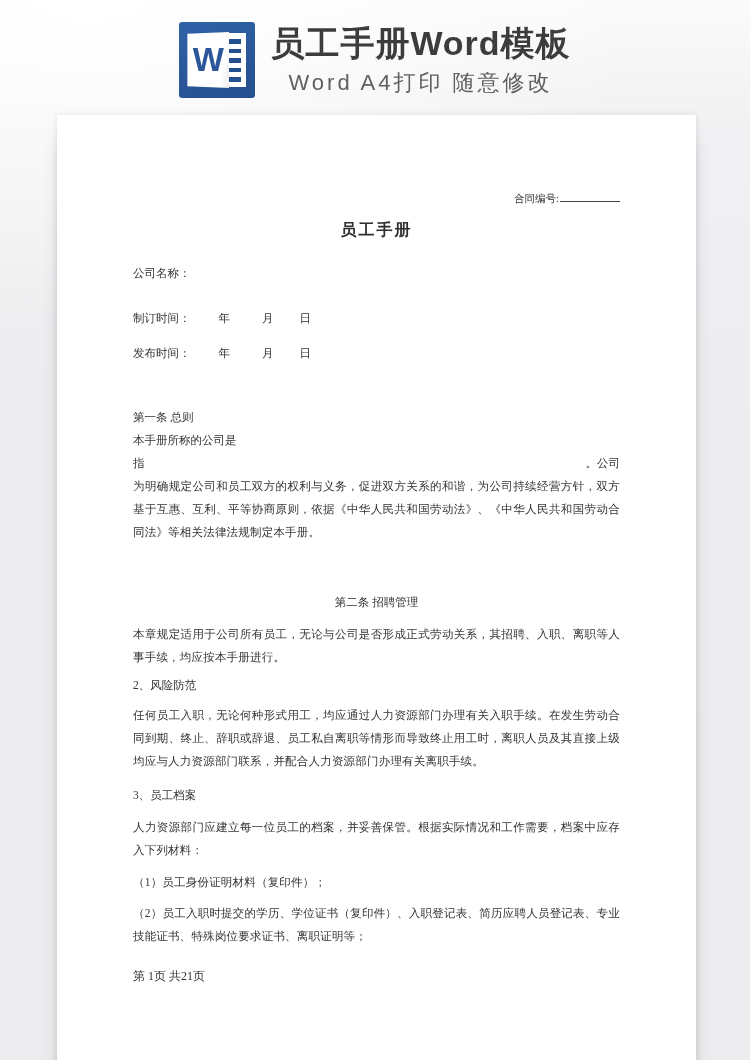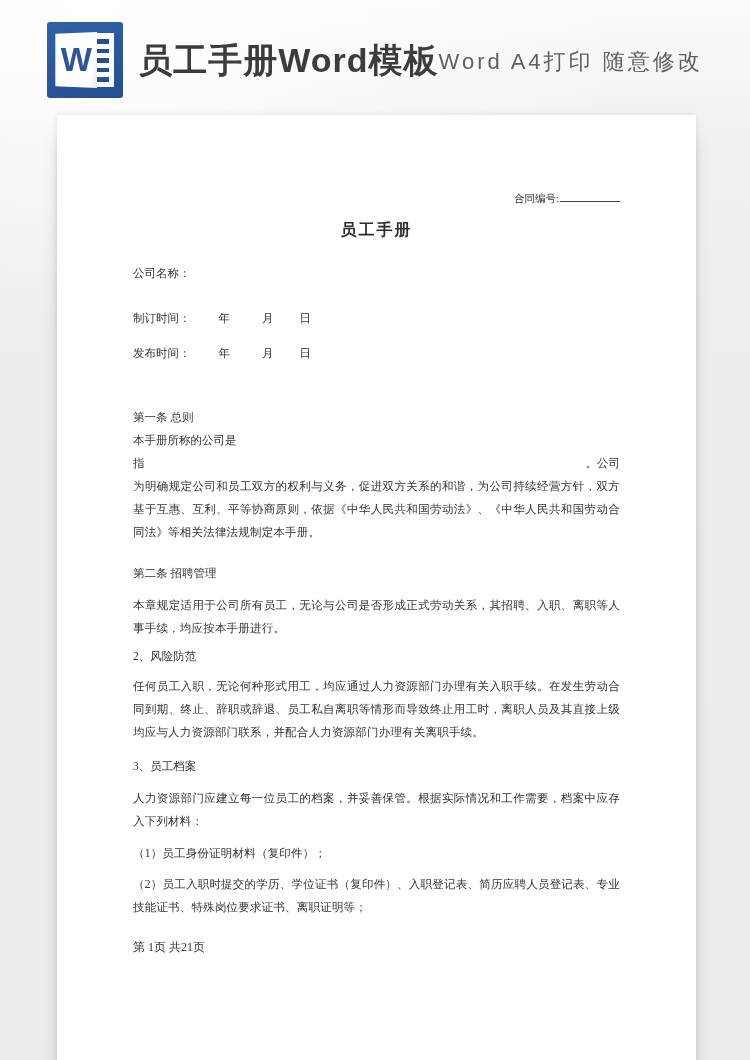--- a/index.html
+++ b/index.html
@@ -36,21 +36,21 @@
   .wi-page {
     position:absolute; left:8px; top:10px; width:42px; height:56px;
     background:linear-gradient(100deg, #ffffff 82%, #e9e9e9 100%);
     clip-path:polygon(0 3%, 100% 0, 100% 100%, 0 97%);
     display:flex; align-items:center; justify-content:center;
   }
   .wi-page span {
     color:#2b579a; font-weight:bold; font-size:33px;
     font-family:"Liberation Sans", sans-serif;
   }
-  .brand-text { display:flex; flex-direction:row; align-items:center; }
+  .brand-text { display:flex; flex-direction:column; align-items:center; }
   .site-title {
     font-size:34px; font-weight:bold; color:#3c3c3c; letter-spacing:1px;
     line-height:1.25; white-space:nowrap;
   }
   .site-subtitle {
     margin-top:3px; font-size:22px; color:#606060; letter-spacing:3px;
     white-space:nowrap;
   }
 
   
@@ -81,21 +81,21 @@
   .date-line.publish { margin-top:15px; }
 
   .line { line-height:23px; }
   .heading1 { margin-top:43px; line-height:23px; }
   .split-line { display:flex; line-height:23px; }
   .split-line .fill { flex:1; }
   .para {
     line-height:23px; text-align:justify; text-justify:inter-ideograph;
     letter-spacing:0.2px;
   }
-  .heading2 { margin-top:18px; line-height:23px; }
+  .heading2 { margin-top:47px; line-height:23px;text-align:center; }
   .subhead  { line-height:23px; }
   .mt9  { margin-top:9px; }
   .mt5  { margin-top:5px; }
   .mt7  { margin-top:7px; }
   .mt11 { margin-top:11px; }
   .mt8  { margin-top:8px; }
   .doc-footer {
     margin-top:21px; text-align:left; font-size:12px; color:#333;
     line-height:14px;
   }

